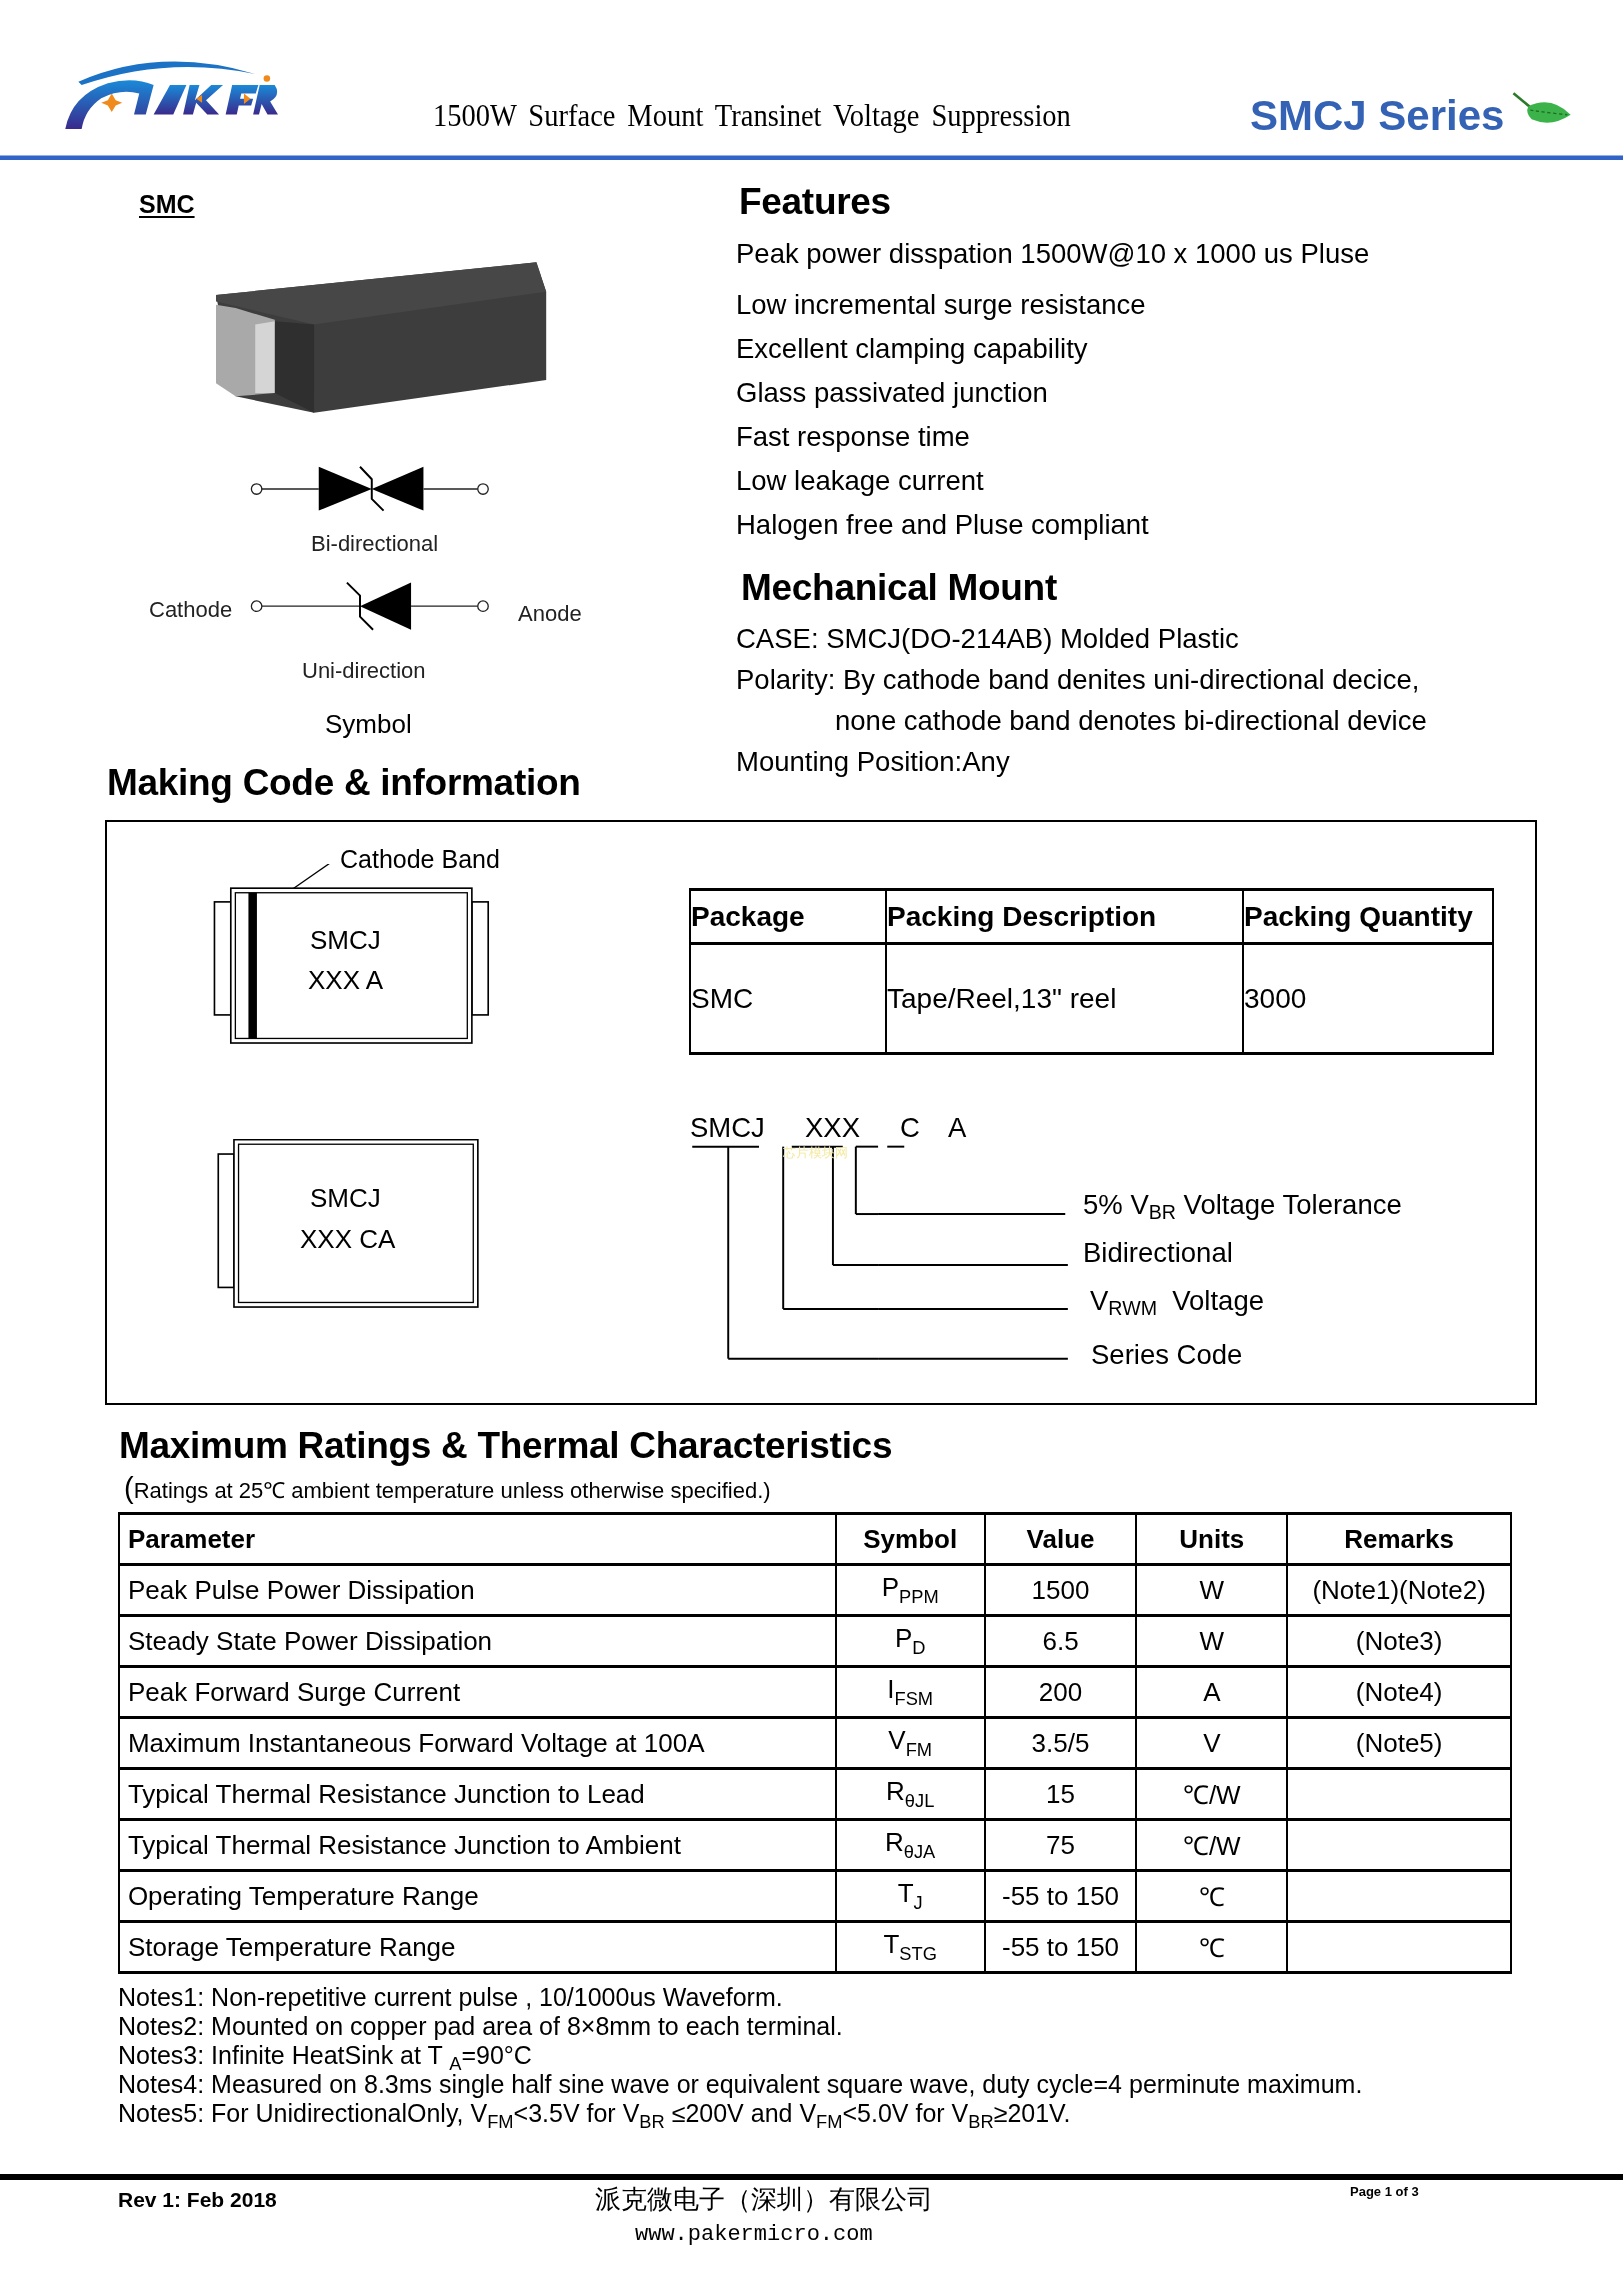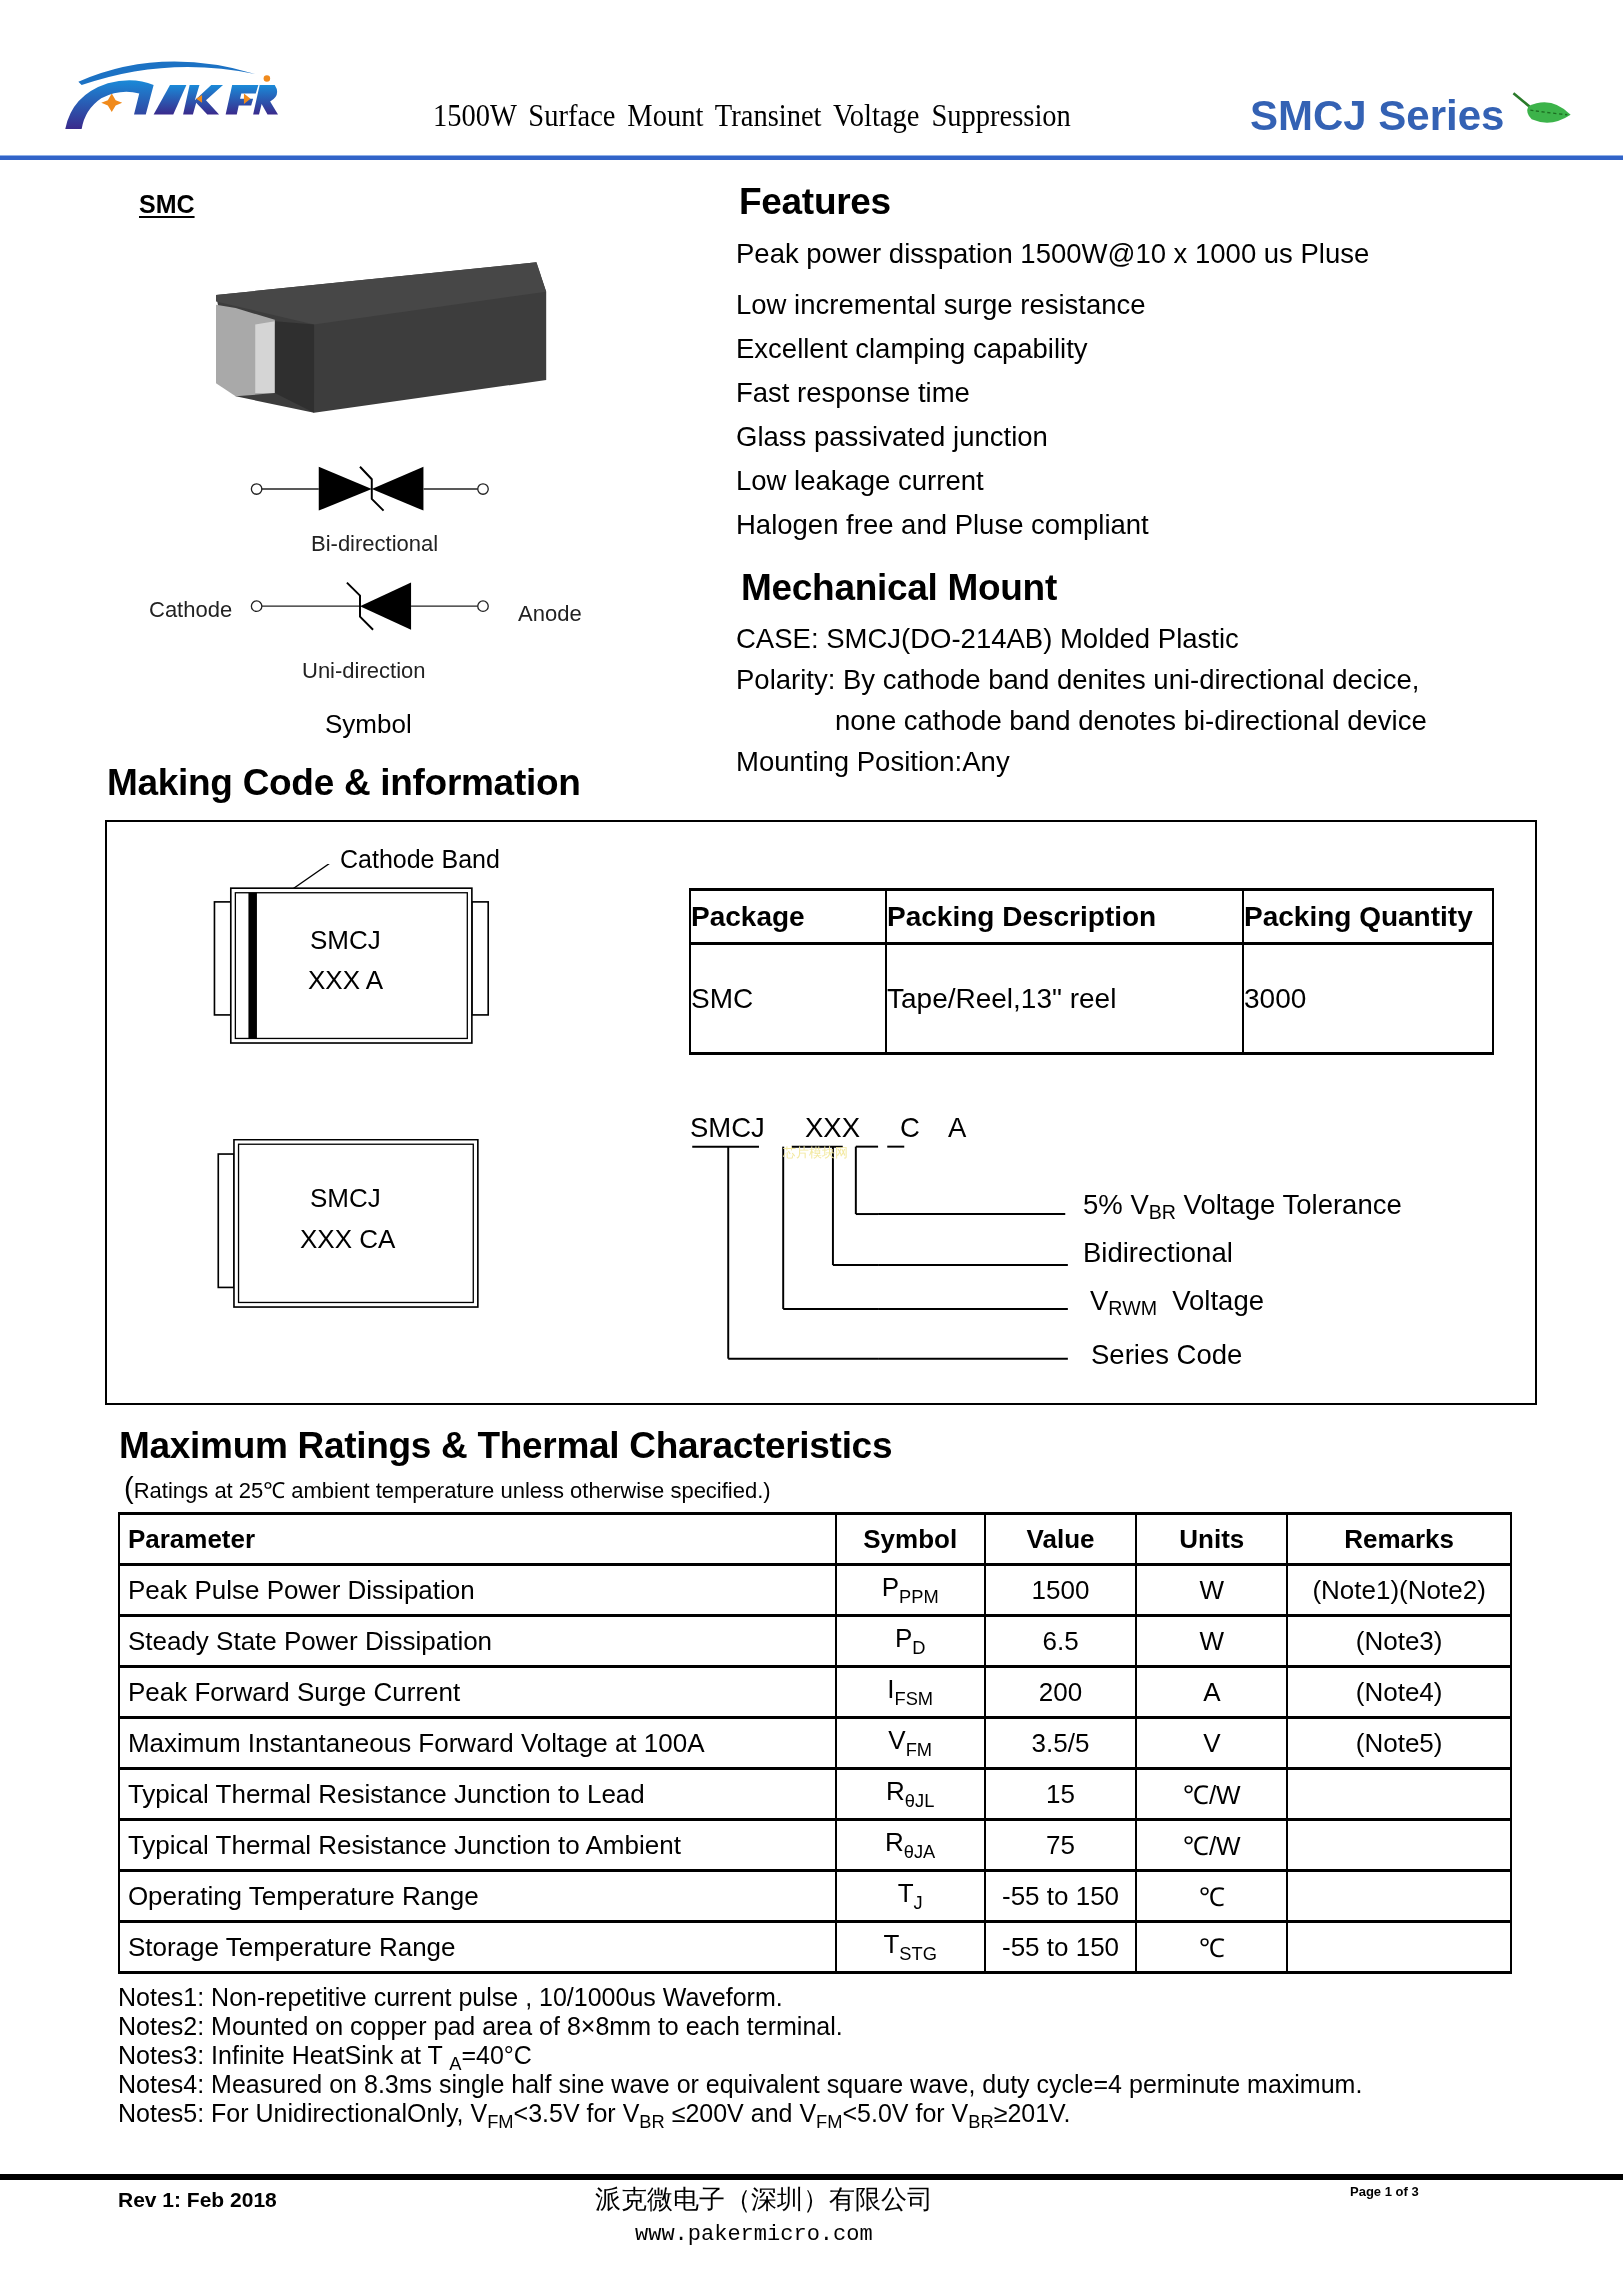--- a/index.html
+++ b/index.html
@@ -154,22 +154,22 @@
 <div class="abs sym-text" style="left:149px;top:597px;">Cathode</div>
 <div class="abs sym-text" style="left:518px;top:601px;">Anode</div>
 <div class="abs sym-text" style="left:302px;top:658px;">Uni-direction</div>
 <div class="abs symbol-caption">Symbol</div>
 
 <div class="abs h-section features-title">Features</div>
 <ul class="abs feat-list">
   <li>Peak power disspation 1500W@10 x 1000 us Pluse</li>
   <li>Low incremental surge resistance</li>
   <li>Excellent clamping capability</li>
+  <li>Glass passivated junction</li>
   <li>Fast response time</li>
-  <li>Glass passivated junction</li>
   <li>Low leakage current</li>
   <li>Halogen free and Pluse compliant</li>
 </ul>
 
 <div class="abs h-section mech-title">Mechanical Mount</div>
 <ul class="abs mech-list">
   <li>CASE: SMCJ(DO-214AB) Molded Plastic</li>
   <li>Polarity: By cathode band denites uni-directional decice,</li>
   <li class="indent">none cathode band denotes bi-directional device</li>
   <li>Mounting Position:Any</li>
@@ -320,21 +320,21 @@
     <td>-55 to 150</td>
     <td>℃</td>
     <td></td>
   </tr>
 </tbody>
   </table>
 
 <ul class="abs notes">
   <li>Notes1: Non-repetitive current pulse , 10/1000us Waveform.</li>
   <li>Notes2: Mounted on copper pad area of 8×8mm to each terminal.</li>
-  <li><span>Notes3: Infinite HeatSink at T </span><sub>A</sub><span>=40°C</span></li>
+  <li><span>Notes3: Infinite HeatSink at T </span><sub>A</sub><span>=90°C</span></li>
   <li>Notes4: Measured on 8.3ms single half sine wave or equivalent square wave, duty cycle=4 perminute maximum.</li>
   <li><span>Notes5: For UnidirectionalOnly, V</span><sub>FM</sub><span>&lt;3.5V for V</span><sub>BR</sub><span> ≤200V and V</span><sub>FM</sub><span>&lt;5.0V for V</span><sub>BR</sub><span>≥201V.</span></li>
 </ul>
 
 <div class="abs footer-rule"></div>
 <div class="abs footer-rev">Rev 1: Feb 2018</div>
 <div class="abs footer-company">派克微电子（深圳）有限公司</div>
 <div class="abs footer-web">www.pakermicro.com</div>
 <div class="abs footer-page">Page 1 of 3</div>
 

